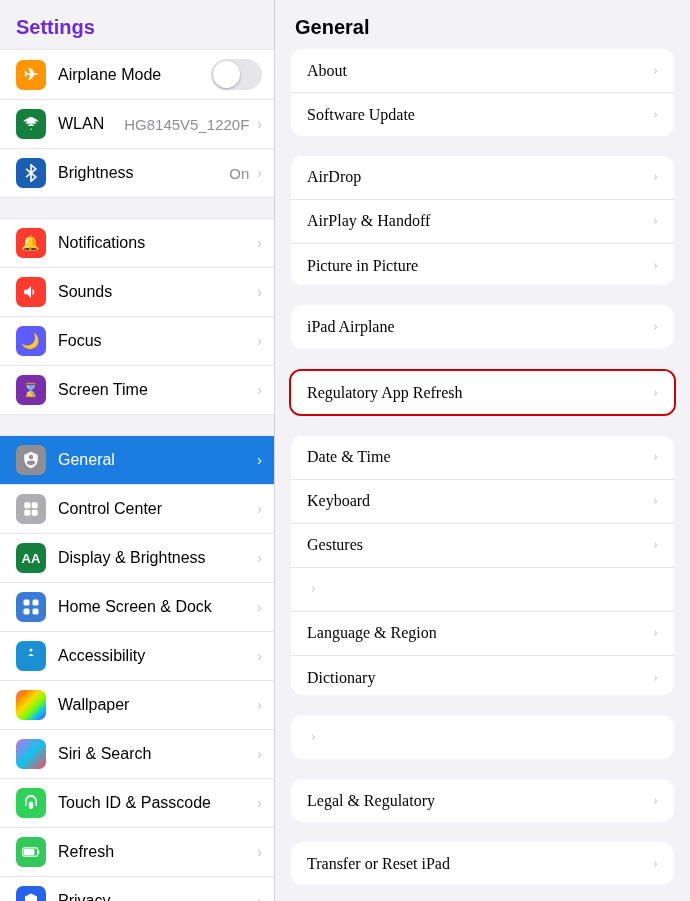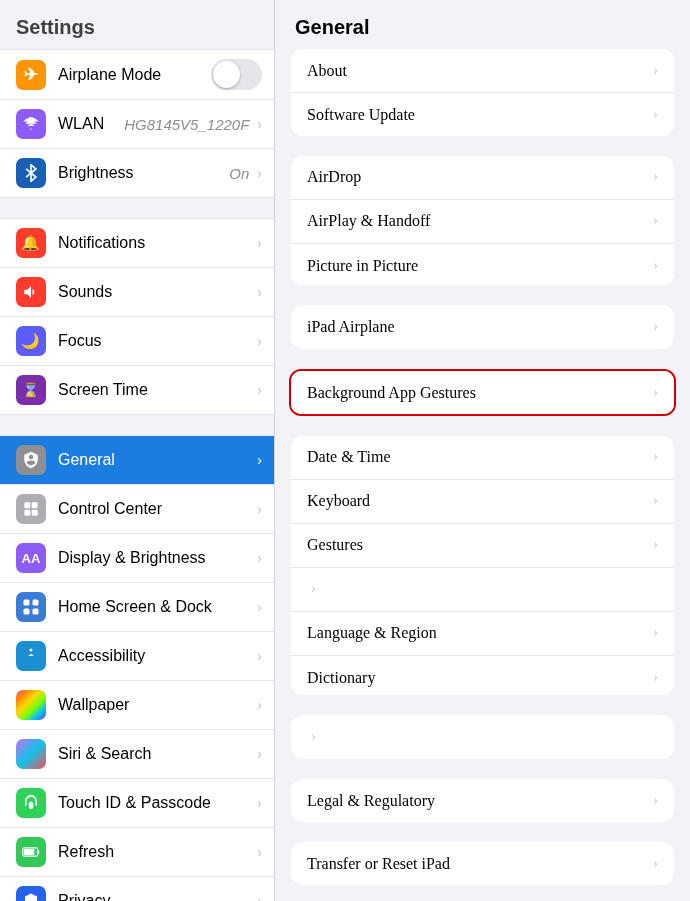--- a/index.html
+++ b/index.html
@@ -28,21 +28,21 @@
       border-right: 1px solid #d1d1d6;
       display: flex;
       flex-direction: column;
       overflow: hidden;
     }
 
     .sidebar-header {
       padding: 16px 16px 10px 16px;
       font-size: 20px;
       font-weight: 700;
-      color: #404040;
+      color: #6d28d9;
       background: #f2f2f7;
     }
 
     .sidebar-item {
       display: flex;
       align-items: center;
       padding: 9px 12px 9px 16px;
       background: white;
       border-bottom: 0.5px solid #e5e5ea;
       cursor: pointer;
@@ -88,21 +88,20 @@
     .item-label {
       font-size: 16px;
       color: #000;
       flex: 1;
     }
 
     .item-value {
       font-size: 15px;
       color: #8e8e93;
       margin-right: 4px;
-      font-style: italic;
     }
 
     
     .toggle {
       width: 51px;
       height: 31px;
       background: #e5e5ea;
       border-radius: 16px;
       position: relative;
       cursor: pointer;
@@ -187,21 +186,21 @@
     .group-highlighted .settings-row {
       border-bottom: 0.5px solid #e5e5ea;
     }
 
     .group-highlighted .settings-row:last-child {
       border-bottom: none;
     }
 
     
     .bg-orange { background: #ff9500; }
-    .bg-blue { background: #8b5cf6; align-items: center; }
+    .bg-blue { background: #15803d; align-items: center; }
     .bg-blue-dark { background: #1a5fb4; }
     .bg-red { background: #ff3b30; }
     .bg-gray { background: #8e8e93; }
     .bg-gray2 { background: #aeaeb2; }
 
     .icon-text {
       color: white;
       font-size: 17px;
       font-weight: 600;
     }
@@ -419,21 +418,21 @@
 
     <div class="settings-group">
       <div class="settings-row">
         <span class="settings-row-label">iPad Airplane</span>
         <span class="chevron">›</span>
       </div>
     </div>
 
     <div class="group-highlighted">
       <div class="settings-row">
-        <span class="settings-row-label">Background App Gestures</span>
+        <span class="settings-row-label">Regulatory App Refresh</span>
         <span class="chevron">›</span>
       </div>
     </div>
 
     <div class="settings-group">
       <div class="settings-row">
         <span class="settings-row-label">Date &amp; Time</span>
         <span class="chevron">›</span>
       </div>
       <div class="settings-row">

